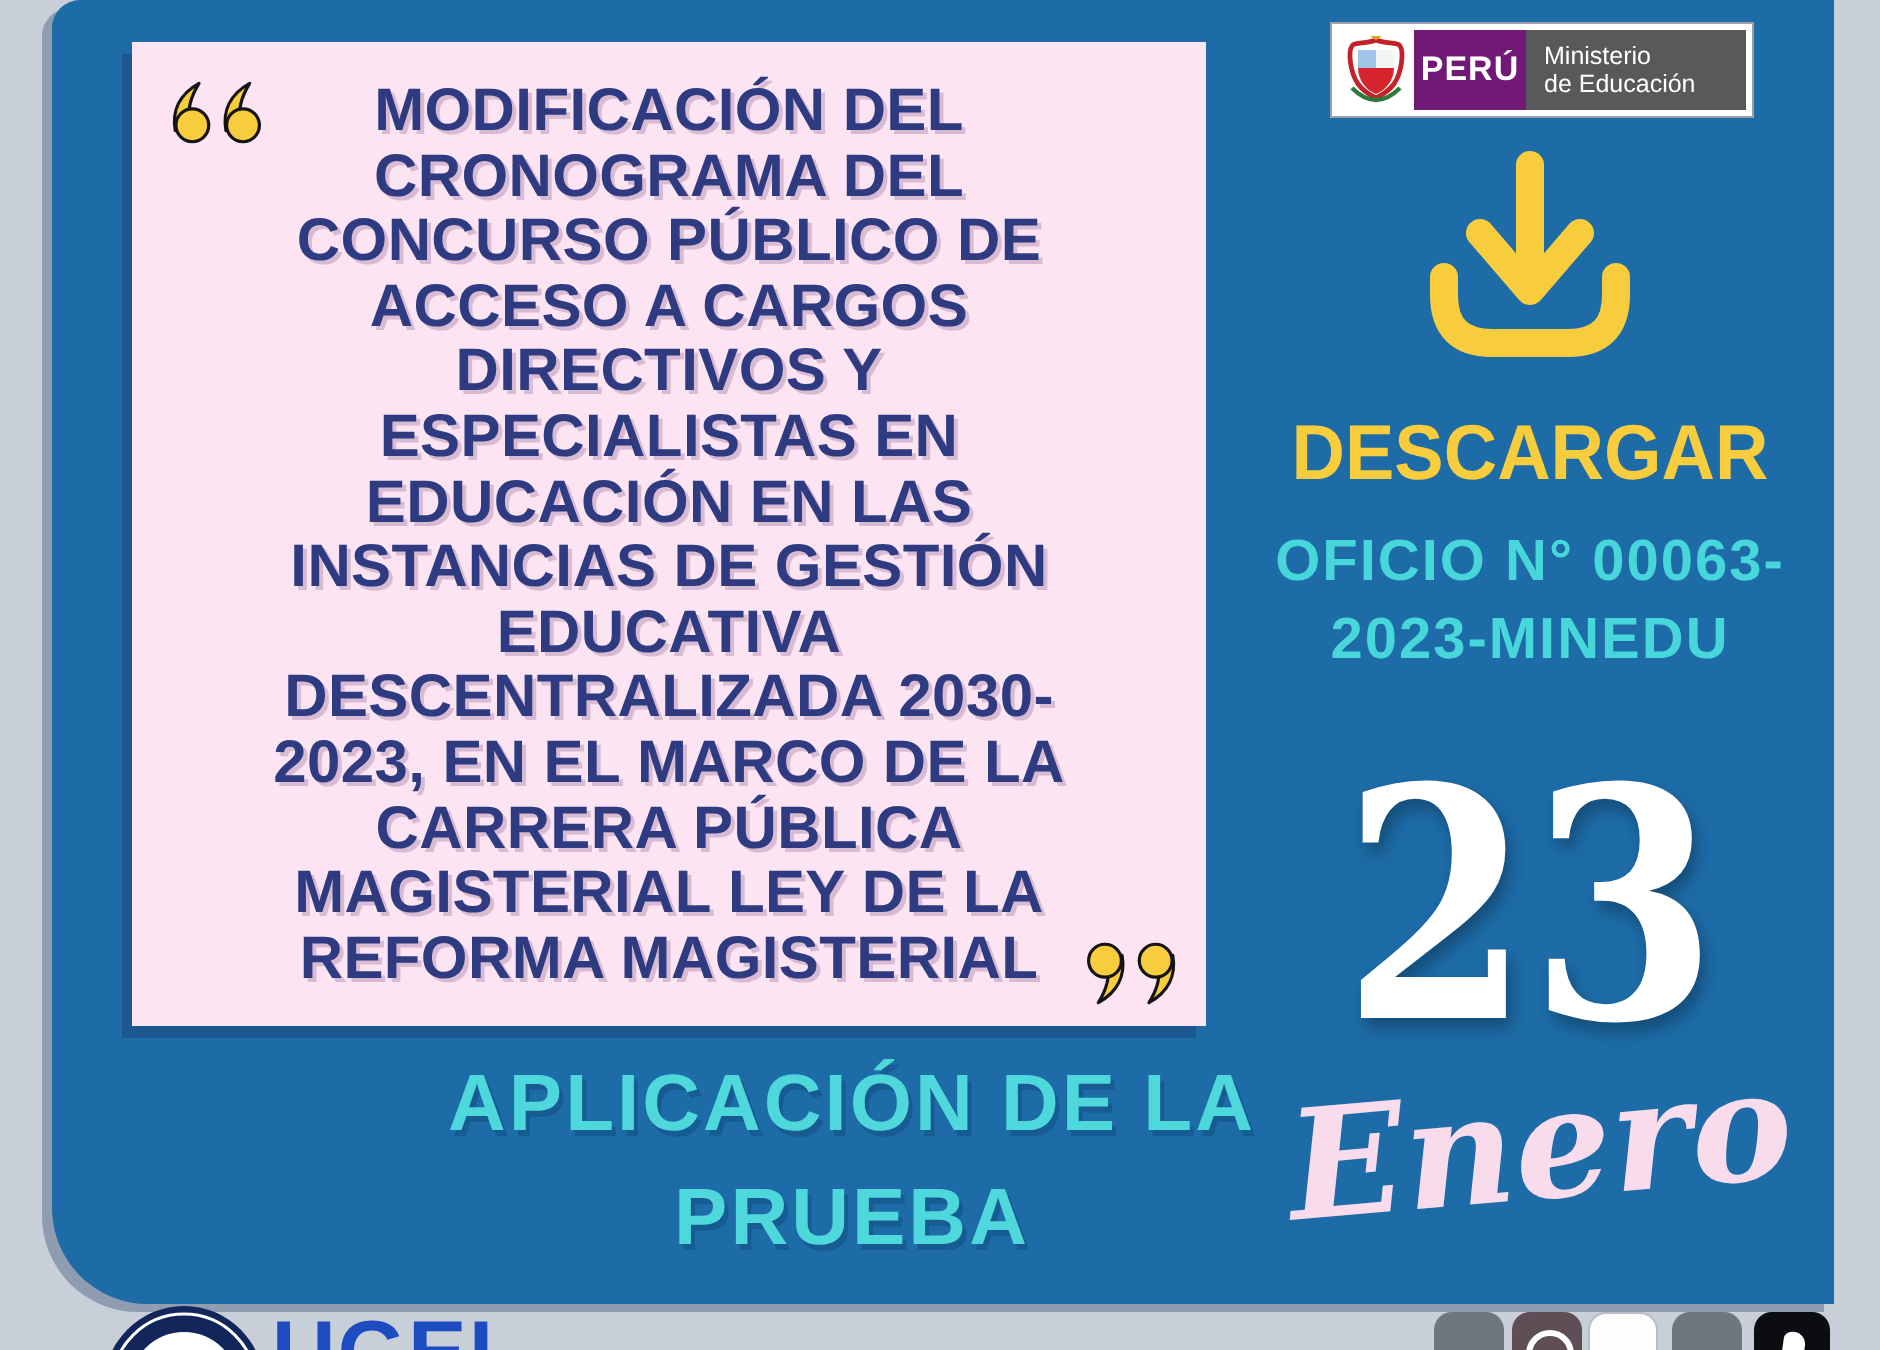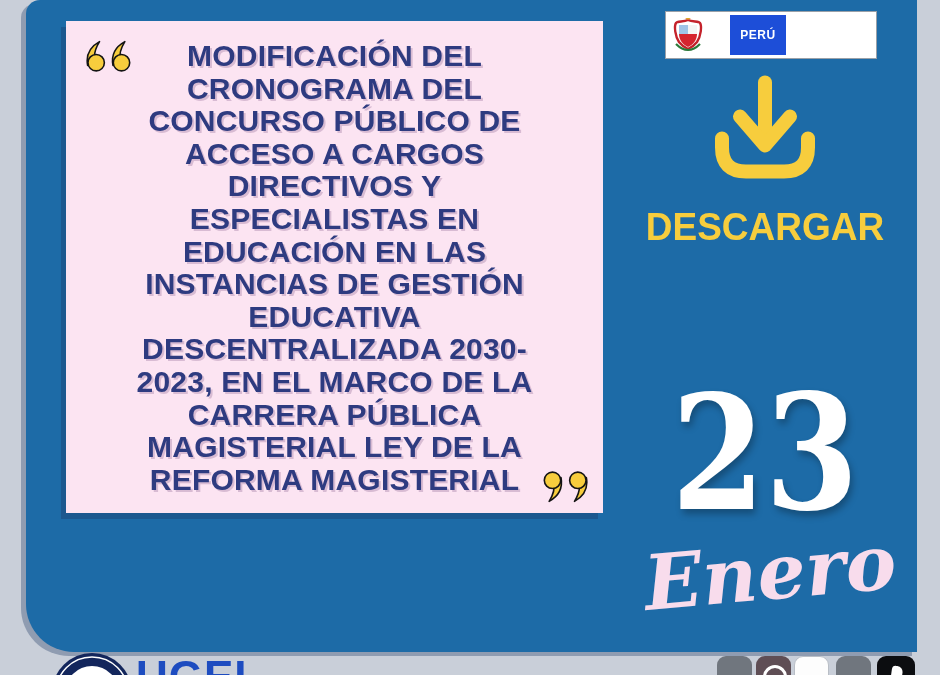--- a/index.html
+++ b/index.html
@@ -25,22 +25,22 @@
   }
   .quote-svg{position:absolute;}
   .quote-open{left:84px; top:40px; width:47px; height:32px;}
   .quote-close{left:543px; top:471px; width:47px; height:32px;}
   
   .minedu-logo{
     position:absolute; left:666px; top:12px; width:210px; height:46px;
     background:#fff; outline:1px solid #9aa0a8; display:flex; padding:3px; box-sizing:border-box;
   }
   .coat{width:38px; background:#fff; display:flex; align-items:center; justify-content:center;}
-  .country{width:56px; background:#1d4ed8; color:#fff; font-weight:bold; font-size:12px;
-    display:flex; align-items:center; justify-content:center; letter-spacing:.5px;margin-left:23px;}
+  .country{width:56px; background:#701a75; color:#fff; font-weight:bold; font-size:17px;
+    display:flex; align-items:center; justify-content:center; letter-spacing:.5px;}
   .ministry{flex:1; background:#58595b; color:#fff; font-size:12.5px; line-height:14.5px;
     display:flex; align-items:center; padding-left:9px; white-space:pre-line;}
   
   .download-icon{position:absolute; left:715px; top:74px; width:100px; height:126px;}
   .descargar{
     position:absolute; left:630px; top:206px; width:270px; text-align:center;
     font-weight:bold; font-size:37px; color:#f7cd3d; letter-spacing:0;
     transform:scaleY(1.05);
   }
   .oficio{
@@ -124,35 +124,41 @@
       <svg width="30" height="34" viewBox="0 0 30 34">
         <path d="M15 2 C20 4 26 3 27 5 C29 8 28 18 24 24 C21 28 17 30 15 31 C13 30 9 28 6 24 C2 18 1 8 3 5 C4 3 10 4 15 2 Z" fill="#fff" stroke="#c4222b" stroke-width="2.4"></path>
         <rect x="6" y="7" width="9" height="9" fill="#9fc4e8"></rect>
         <rect x="15" y="7" width="9" height="9" fill="#f4f4f4"></rect>
         <path d="M6 16 h18 c0 6 -4 11 -9 13 c-5 -2 -9 -7 -9 -13 Z" fill="#d6242e"></path>
         <path d="M15 2 l3 -2 h-6 Z" fill="#e0a32a"></path>
         <path d="M3 26 q6 6 12 6 q6 0 12 -6" fill="none" stroke="#2d7a3a" stroke-width="2.2"></path>
       </svg>
     </div>
     <div class="country">PERÚ</div>
+    <div class="ministry">Ministerio
+de Educación</div>
   </div>
 
   <svg class="download-icon" viewBox="0 0 100 125">
     <g fill="none" stroke="#f7cd3d" stroke-width="14" stroke-linecap="round" stroke-linejoin="round">
       <path d="M50 8 V60"></path>
       <path d="M25 42 L50 71 L75 42"></path>
       <path d="M7 64 V73 Q7 97 31 97 H69 Q93 97 93 73 V64"></path>
     </g>
   </svg>
   <div class="descargar">DESCARGAR</div>
 
+  <div class="oficio">OFICIO N° 00063-
+2023-MINEDU</div>
 
   <div class="day">23</div>
   <div class="month">Enero</div>
 
+  <div class="event-title">APLICACIÓN DE LA
+PRUEBA</div>
 
   <svg class="ugel-badge" viewBox="0 0 84 84">
     <circle cx="42" cy="42" r="40" fill="#13265c"></circle>
     <circle cx="42" cy="42" r="36" fill="none" stroke="#ffffff" stroke-width="1.5"></circle>
     <circle cx="42" cy="42" r="27" fill="#ffffff"></circle>
     <path d="M28 42 q14 -12 28 0 q-14 8 -28 0 Z" fill="#e8862b"></path>
     <path d="M30 38 q12 -10 24 0" fill="none" stroke="#1d4cc0" stroke-width="3"></path>
   </svg>
   <div class="ugel-text">UGEL</div>
 

